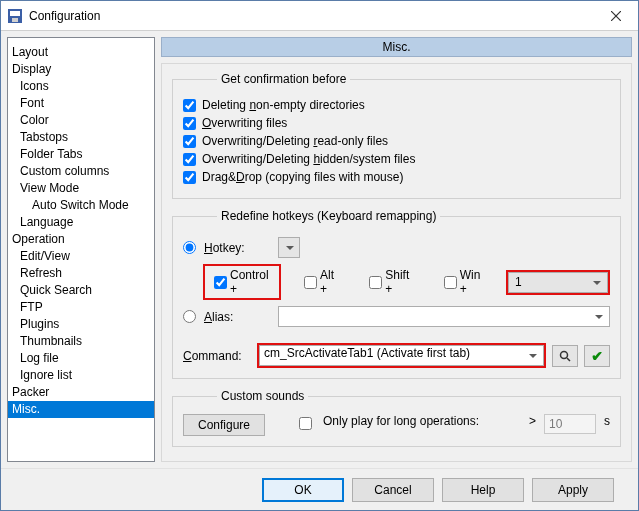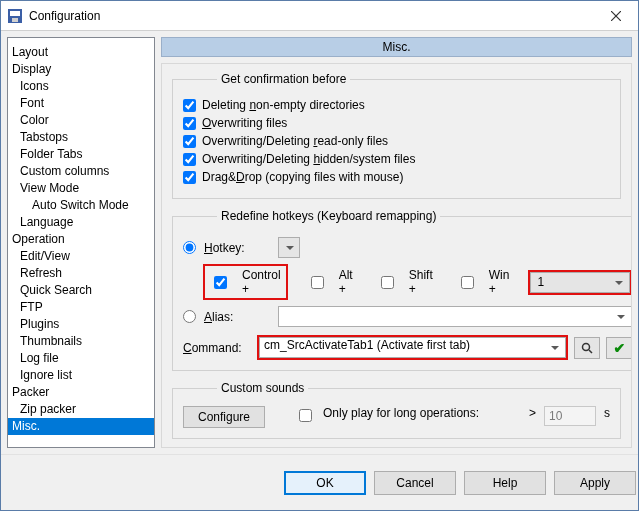--- a/index.html
+++ b/index.html
@@ -18,37 +18,37 @@
   .rightpane { flex: 1; display: flex; flex-direction: column; min-width: 0; }
   .tabhdr { background: #b8cee6; border: 1px solid #9aafc9; text-align: center; padding: 2px 0; margin-bottom: 6px; }
   .panel { flex: 1; border: 1px solid #d8d8d8; padding: 8px 10px; overflow: hidden; background: #f0f0f0; }
   fieldset { border: 1px solid #d0d0d0; margin: 0 0 10px 0; padding: 8px 10px 10px 10px; }
   legend { padding: 0 4px; color: #000; margin-left: 34px; }
   .chkrow { display: flex; align-items: center; gap: 4px; margin: 4px 0; }
   .chkrow input[type=checkbox] { margin: 0 2px 0 0; }
   .chkrow label span.u { text-decoration: underline; }
   .hotkeyrow { display: flex; align-items: center; gap: 6px; margin: 6px 0; }
   .radio { margin: 0 2px 0 0; }
-  .modbox { display: flex; align-items: center; gap: 12px; padding: 2px 5px; }
+  .modbox { display: flex; align-items: center; gap: 0; padding: 2px 5px; }
   .redbox { border: 2px solid #e01010; }
   .keydrop { border: 1px solid #adadad; background: #e5e5e5; height: 21px; padding: 0 18px 0 6px; position: relative; min-width: 48px; display: inline-flex; align-items: center; }
   .keydrop::after { content: ""; position: absolute; right: 6px; top: 8px; border: 4px solid transparent; border-top-color: #5a5a5a; }
   .cmbempty { border: 1px solid #adadad; background: #e5e5e5; height: 21px; width: 22px; position: relative; display: inline-flex; }
   .cmbempty::after { content: ""; position: absolute; right: 5px; top: 8px; border: 4px solid transparent; border-top-color: #5a5a5a; }
   .aliasfield { flex: 1; border: 1px solid #adadad; background: #fff; height: 21px; position: relative; }
   .aliasfield::after { content: ""; position: absolute; right: 6px; top: 8px; border: 4px solid transparent; border-top-color: #5a5a5a; }
-  .cmdrow { display: flex; align-items: center; gap: 6px; margin-top: 8px; }
+  .cmdrow { display: flex; align-items: center; gap: 6px; margin-top: 16px; }
   .cmdfield { flex: 1; border: 1px solid #adadad; background: #fff; height: 21px; padding: 0 18px 0 4px; position: relative; display: flex; align-items: flex-start; }
   .cmdfield::after { content: ""; position: absolute; right: 6px; top: 8px; border: 4px solid transparent; border-top-color: #5a5a5a; }
   .iconbtn { width: 26px; height: 22px; border: 1px solid #adadad; background: #e5e5e5; display: flex; align-items: center; justify-content: center; }
   .green { color: #0a8a0a; font-weight: bold; font-size: 14px; }
   .btn { border: 1px solid #adadad; background: #e1e1e1; height: 22px; padding: 0 14px; display: inline-flex; align-items: center; justify-content: center; }
   .soundrow { display: flex; align-items: flex-start; gap: 8px; margin-top: 3px; }
   .numfield { width: 52px; height: 20px; border: 1px solid #c8c8c8; background: #f4f4f4; color: #7a7a7a; padding: 0 4px; display: inline-flex; align-items: center; }
-  .footer { height: 56px; display: flex; align-items: center; justify-content: flex-end; gap: 8px; padding: 0 2px; background: #f0f0f0; border-top: 1px solid #e2e2e2; }
+  .footer { height: 42px; display: flex; align-items: center; justify-content: flex-end; gap: 8px; padding: 0 24px; background: #f0f0f0; border-top: 1px solid #e2e2e2; }
   .footer .btn { width: 82px; height: 24px; }
   .footer .btn.default { border: 2px solid #0078d7; background: #e5f1fb; }
   .lbl { min-width: 68px; }
   .u { text-decoration: underline; }
 </style>
 </head>
 <body>
 
 <div class="window">
   <div class="titlebar">
@@ -84,21 +84,20 @@
         <div class="tree-item d0">Operation</div>
         <div class="tree-item d1">Edit/View</div>
         <div class="tree-item d1">Refresh</div>
         <div class="tree-item d1">Quick Search</div>
         <div class="tree-item d1">FTP</div>
         <div class="tree-item d1">Plugins</div>
         <div class="tree-item d1">Thumbnails</div>
         <div class="tree-item d1">Log file</div>
         <div class="tree-item d1">Ignore list</div>
         <div class="tree-item d0">Packer</div>
-        <div class="tree-item d1">Zip packer</div>
         <div class="tree-item d0 sel">Misc.</div>
       </div>
 
     <div class="rightpane">
       <div class="tabhdr">Misc.</div>
       <div class="panel">
 
         <fieldset>
           <legend>Get confirmation before</legend>
           <div id="confirm-list">

